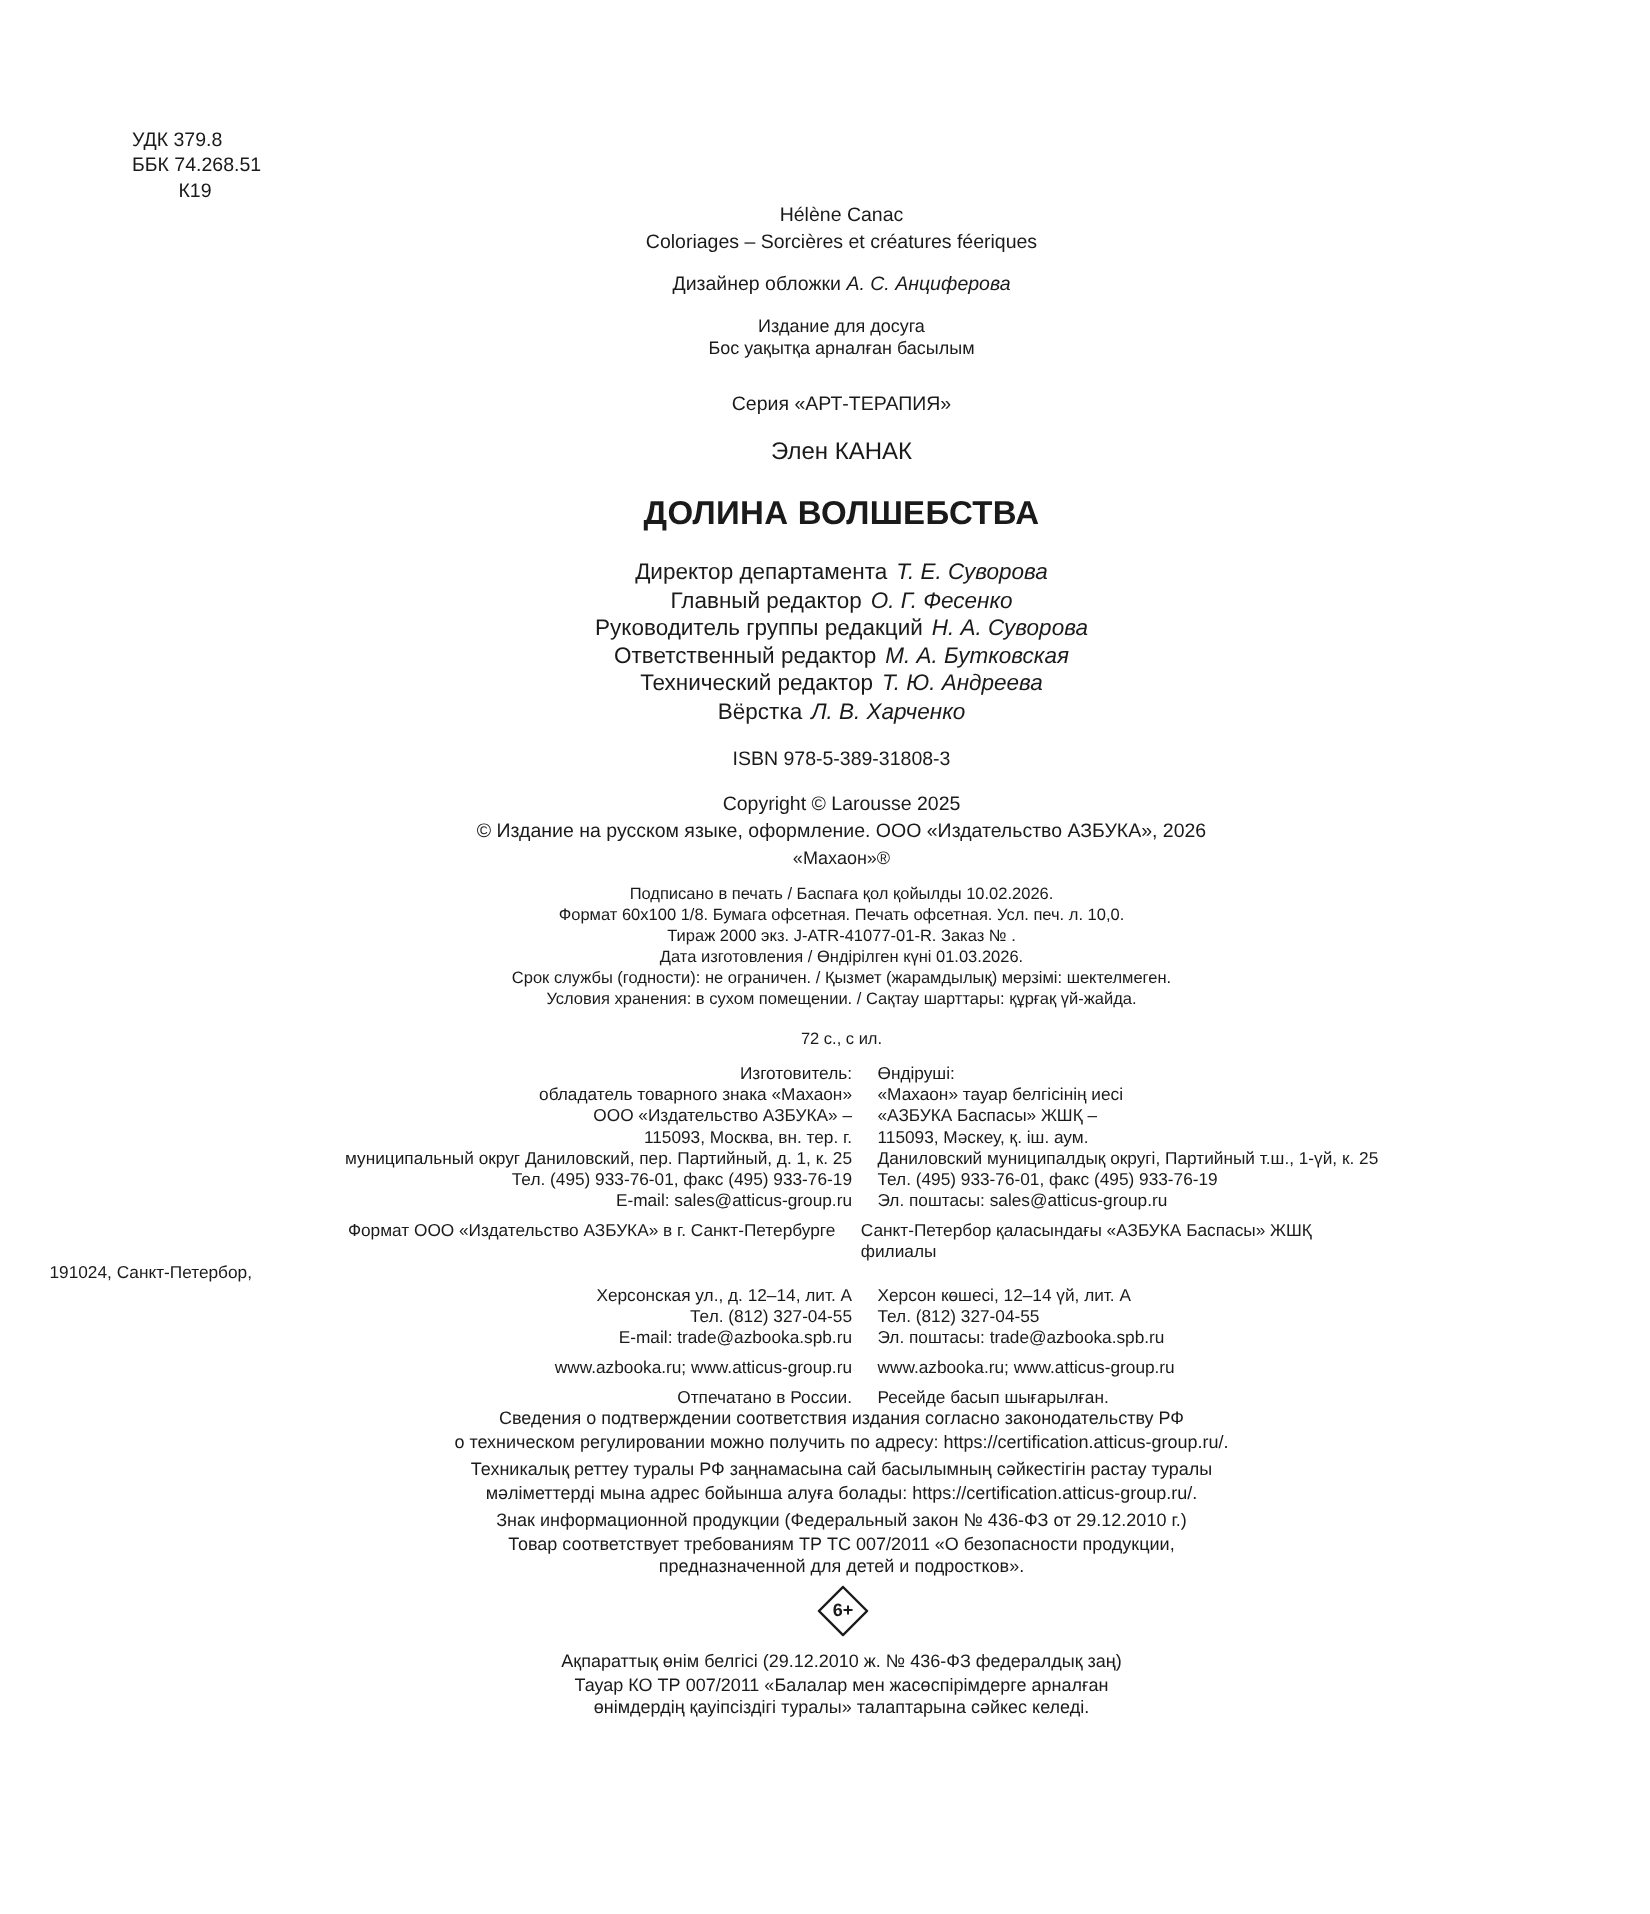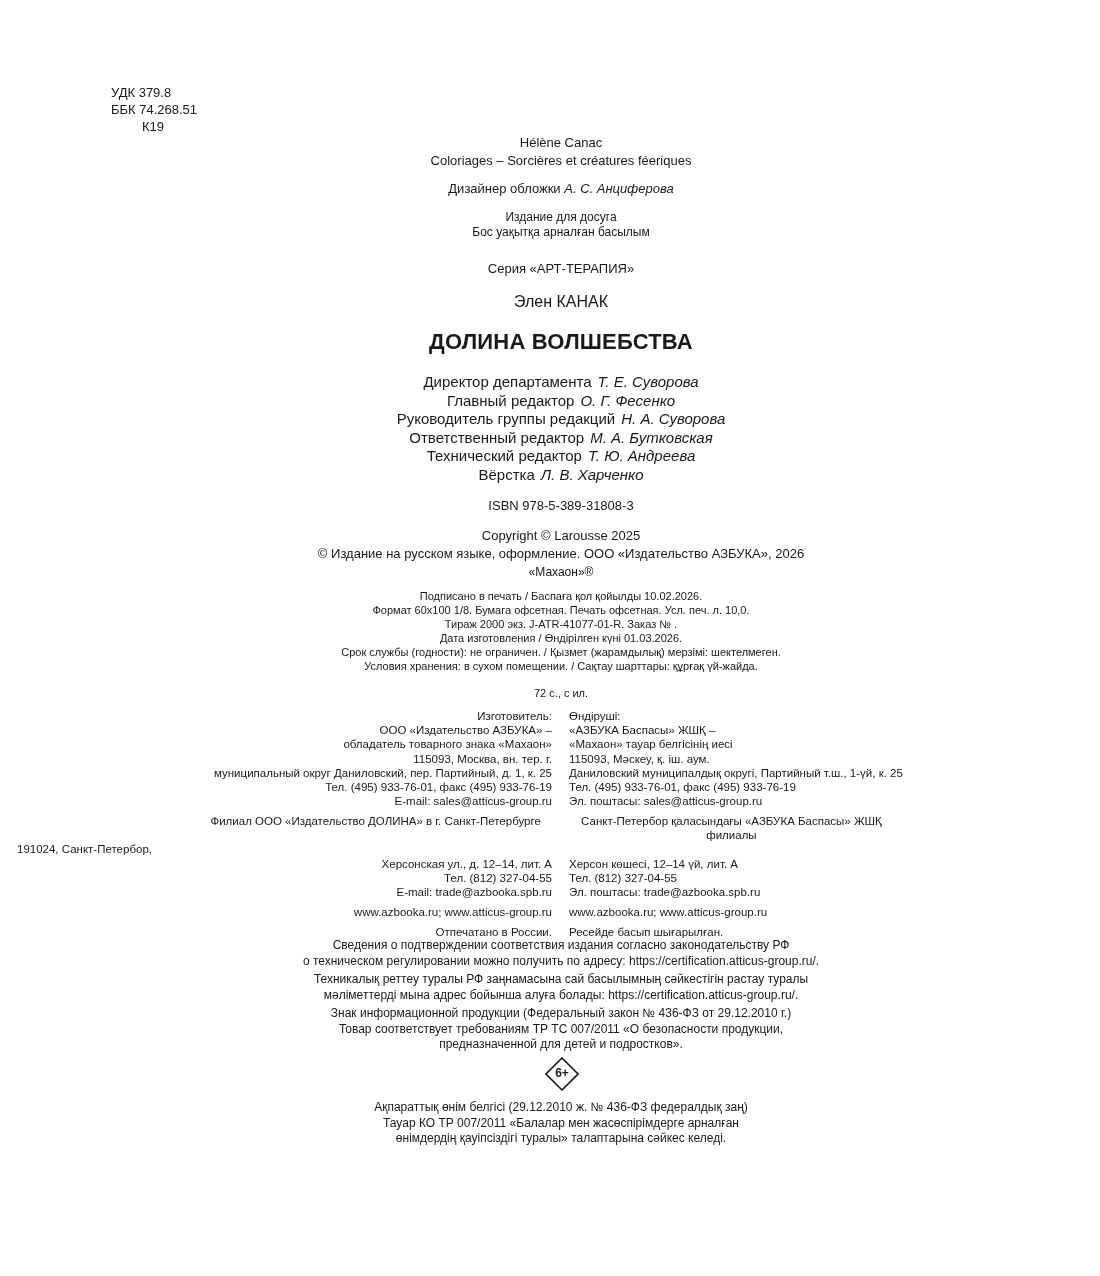--- a/index.html
+++ b/index.html
@@ -1,31 +1,31 @@
 <!DOCTYPE html>
 <html><head>
 <meta charset="utf-8">
 <style>
   html, body { margin:0; padding:0; background:#ffffff; }
   body { width:1100px; height:1276px; position:relative; overflow:hidden;
          font-family:"Liberation Sans", sans-serif; color:#1a1a1a; }
-  .abs { position:absolute;margin-left:23px; }
+  .abs { position:absolute; }
   .udk { left:88px; top:84px; font-size:13px; line-height:17px; }
   .udk div { white-space:nowrap; }
   .center { position:absolute; left:0; width:1122px; text-align:center; }
   .c13 { font-size:13px; line-height:18px; }
   .c12 { font-size:12px; line-height:15px; }
   .c11 { font-size:11px; line-height:14px; }
   .title { font-size:22px; font-weight:bold; letter-spacing:0.2px; }
   .staff .row { font-size:15px; line-height:18.5px; }
   .staff i { margin-left:6px; }
-  .two-col { position:absolute; left:0; width:905px; font-size:11.5px; line-height:14.2px; }
+  .two-col { position:absolute; left:16px; width:905px; font-size:11.5px; line-height:14.2px; }
   .two-col .row { display:flex; }
   .two-col .left { width:552px; text-align:right; box-sizing:border-box; }
-  .two-col .right { padding-left:17px; text-align:center; }
+  .two-col .right { padding-left:17px; text-align:left; }
   .gap { height:6px; }
   .badge { position:absolute; left:545px; top:1057px; width:34px; height:34px; }
 </style>
 </head>
 <body>
 
 <div class="abs udk">
   <div>УДК 379.8</div>
   <div>ББК 74.268.51</div>
   <div style="padding-left:31px">К19</div>
@@ -79,26 +79,26 @@
 </div>
 
 <div class="center c11" style="top:686px;">72 с., с ил.</div>
 
 <div class="two-col" style="top:709px;">
   <div class="row">
       <div class="left">Изготовитель:</div>
       <div class="right">Өндіруші:</div>
     </div>
   <div class="row">
+      <div class="left">обладатель товарного знака «Махаон»</div>
+      <div class="right">«Махаон» тауар белгісінің иесі</div>
+    </div>
+  <div class="row">
       <div class="left">ООО «Издательство АЗБУКА» –</div>
       <div class="right">«АЗБУКА Баспасы» ЖШҚ –</div>
-    </div>
-  <div class="row">
-      <div class="left">обладатель товарного знака «Махаон»</div>
-      <div class="right">«Махаон» тауар белгісінің иесі</div>
     </div>
   <div class="row">
       <div class="left">115093, Москва, вн. тер. г.</div>
       <div class="right">115093, Мәскеу, қ. іш. аум.</div>
     </div>
   <div class="row">
       <div class="left">муниципальный округ Даниловский, пер. Партийный, д. 1, к. 25</div>
       <div class="right">Даниловский муниципалдық округі, Партийный т.ш., 1-үй, к. 25</div>
     </div>
   <div class="row">
@@ -106,21 +106,21 @@
       <div class="right">Тел. (495) 933-76-01, факс (495) 933-76-19</div>
     </div>
   <div class="row">
       <div class="left">E-mail: sales@atticus-group.ru</div>
       <div class="right">Эл. поштасы: sales@atticus-group.ru</div>
     </div>
 </div>
 
 <div class="two-col" style="top:814px;">
   <div class="row">
-      <div class="left">Филиал ООО «Издательство ДОЛИНА» в г. Санкт-Петербурге</div>
+      <div class="left">Формат ООО «Издательство АЗБУКА» в г. Санкт-Петербурге</div>
       <div class="right">Санкт-Петербор қаласындағы «АЗБУКА Баспасы» ЖШҚ филиалы</div>
     </div>
   <div class="row">
       <div class="right">191024, Санкт-Петербор,</div>
     </div>
   <div class="row">
       <div class="left">Херсонская ул., д. 12–14, лит. А</div>
       <div class="right">Херсон көшесі, 12–14 үй, лит. А</div>
     </div>
   <div class="row">

